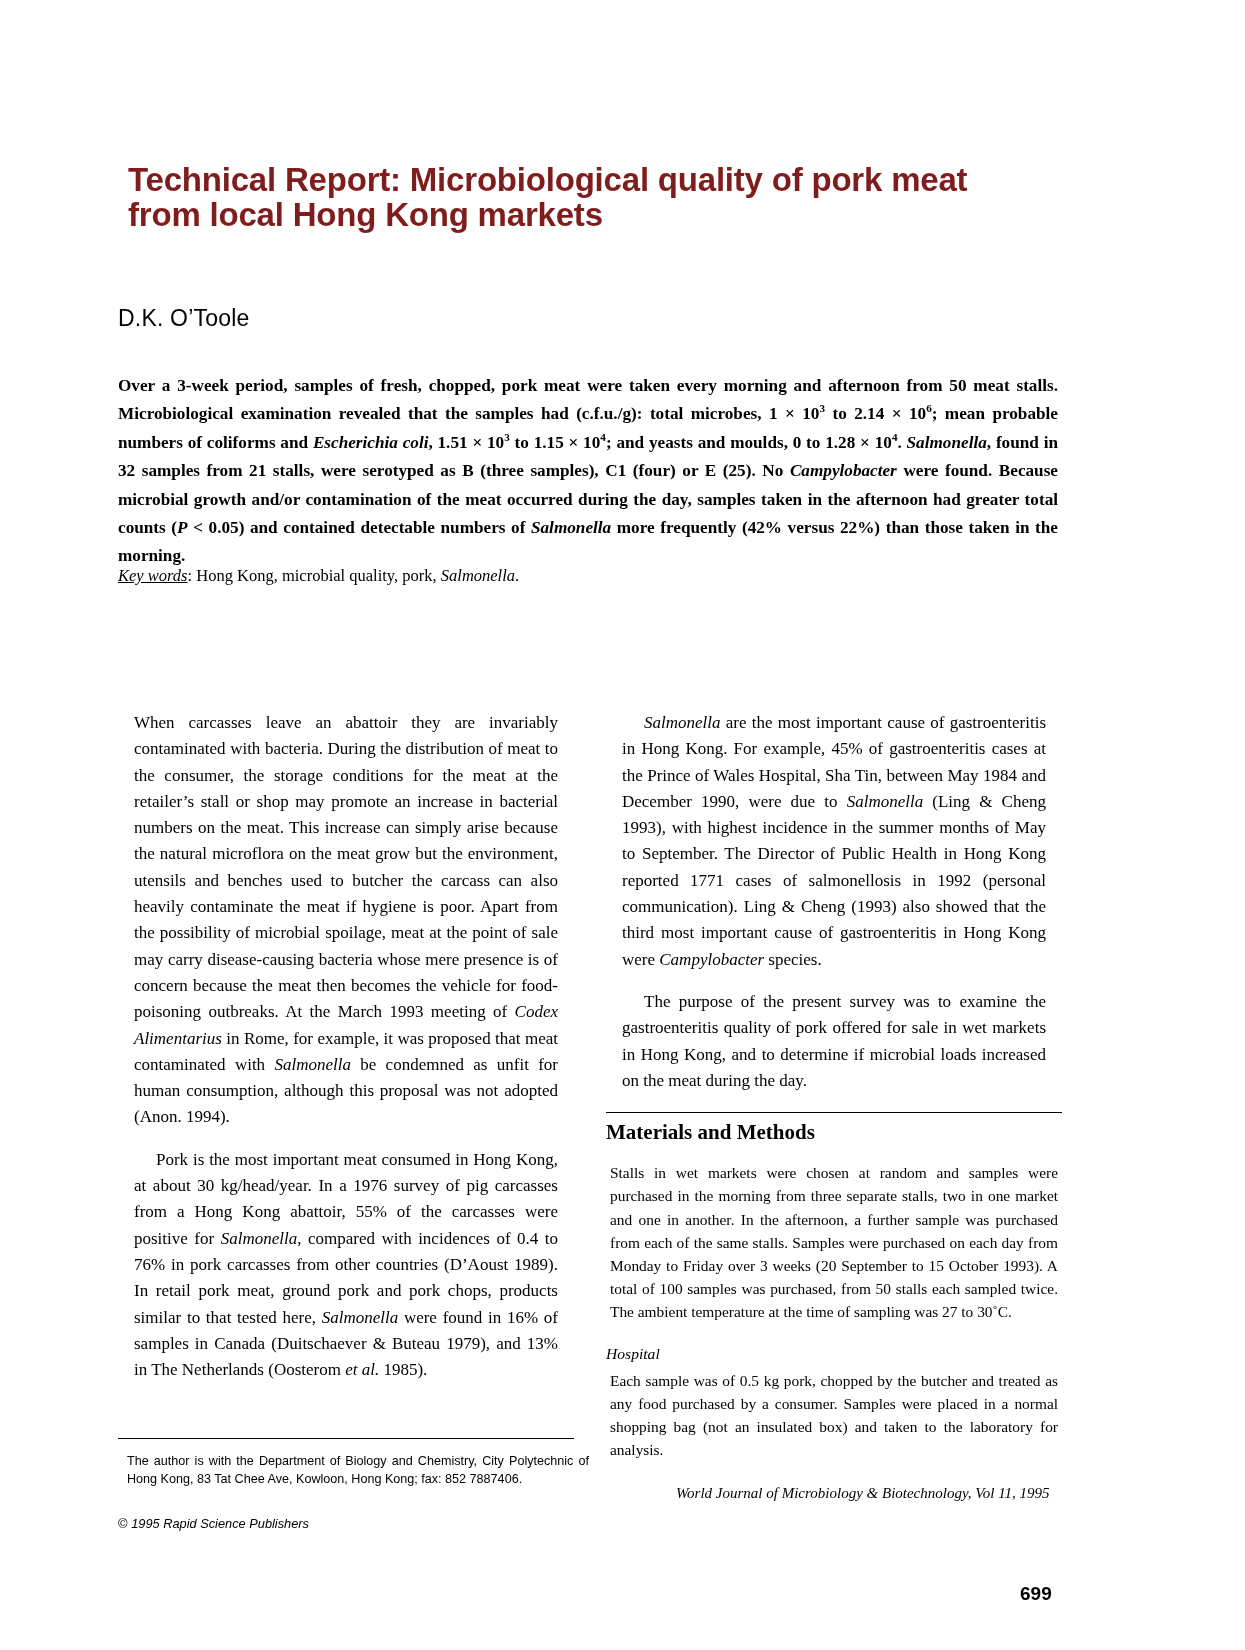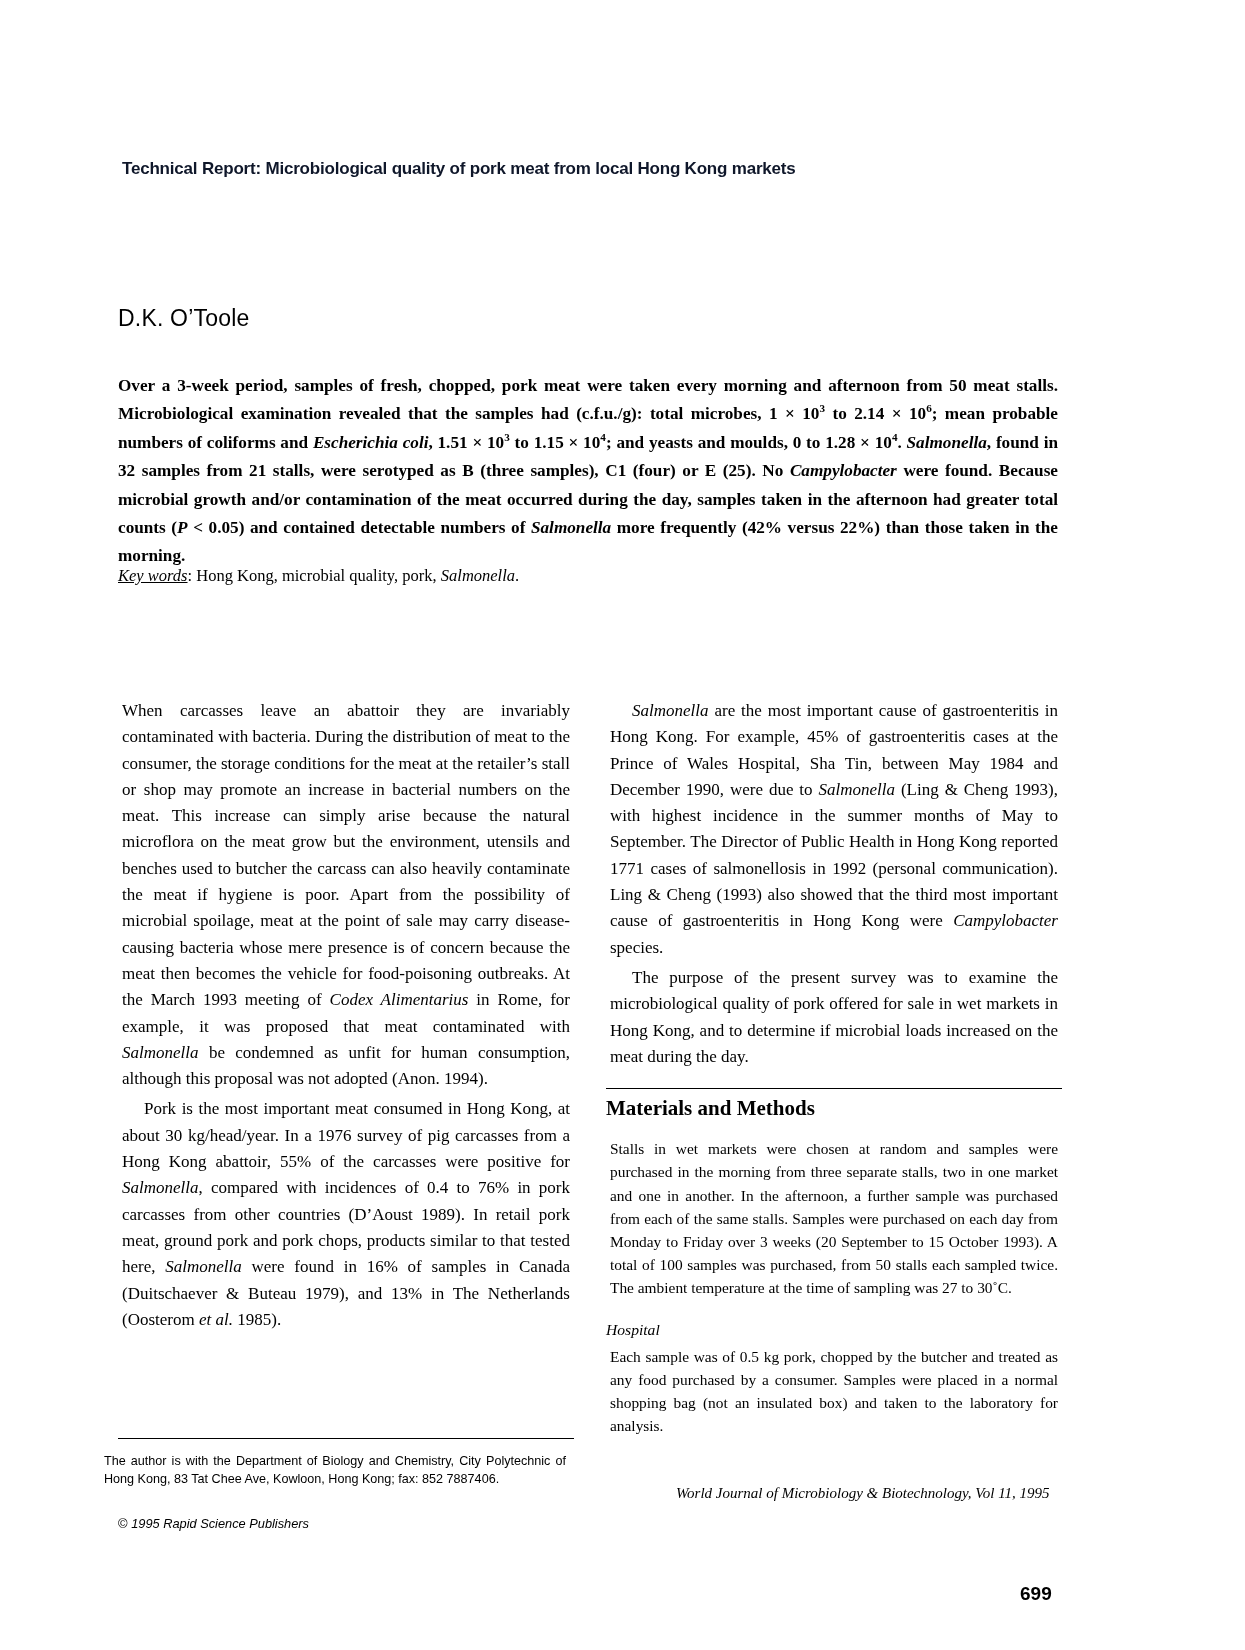--- a/index.html
+++ b/index.html
@@ -36,29 +36,29 @@
     font-style: normal;
     font-weight: bold;
   }
   .running-head .pages {
     font-style: normal;
   }
 
   
   .title {
     position: absolute;
-    left: 122px;
+    left: 128px;
     top: 140px;
     width: 880px;
     font-family: "Liberation Sans", sans-serif;
     font-weight: bold;
-    font-size: 17px;
+    font-size: 33px;
     line-height: 35px;
     letter-spacing: -0.2px;
-    color: #0f172a;
+    color: #7f1d1d;
   }
 
   
   .author {
     position: absolute;
     left: 118px;
     top: 305px;
     font-family: "Liberation Sans", sans-serif;
     font-size: 23px;
     letter-spacing: 0.2px;
@@ -107,21 +107,21 @@
     font-family: "Liberation Serif", serif;
     font-size: 17px;
     line-height: 26.3px;
     text-align: justify;
     color: #000;
   }
   .col-left { left: 118px; }
   .col-right { left: 606px; }
 
   .col p {
-    margin: 4px;
+    margin: 16px;
   }
   .col p.indent {
     text-indent: 22px;
   }
   .col i { font-style: italic; }
 
   
   .rule {
     border: 0;
     border-top: 1.6px solid #000;
@@ -156,21 +156,21 @@
   
   .footnote-rule {
     position: absolute;
     left: 118px;
     top: 1438px;
     width: 456px;
     border-top: 1.4px solid #000;
   }
   .footnote {
     position: absolute;
-    left: 104px;
+    left: 127px;
     top: 1452px;
     width: 462px;
     font-family: "Liberation Sans", sans-serif;
     font-size: 12.6px;
     line-height: 18.4px;
     text-align: justify;
     color: #000;
   }
   .copyright {
     position: absolute;
@@ -225,21 +225,21 @@
     <span class="kw-label">Key words</span><span>: Hong Kong, microbial quality, pork, </span><i>Salmonella</i><span>.</span>
   </div>
 
   <div class="col col-left">
     <p><span>When carcasses leave an abattoir they are invariably contaminated with bacteria. During the distribution of meat to the consumer, the storage conditions for the meat at the retailer’s stall or shop may promote an increase in bacterial numbers on the meat. This increase can simply arise because the natural microflora on the meat grow but the environment, utensils and benches used to butcher the carcass can also heavily contaminate the meat if hygiene is poor. Apart from the possibility of microbial spoilage, meat at the point of sale may carry disease-causing bacteria whose mere presence is of concern because the meat then becomes the vehicle for food-poisoning outbreaks. At the March 1993 meeting of </span><i>Codex Alimentarius</i><span> in Rome, for example, it was proposed that meat contaminated with </span><i>Salmonella</i><span> be condemned as unfit for human consumption, although this proposal was not adopted (Anon. 1994).</span></p>
     <p class="indent"><span>Pork is the most important meat consumed in Hong Kong, at about 30 kg/head/year. In a 1976 survey of pig carcasses from a Hong Kong abattoir, 55% of the carcasses were positive for </span><i>Salmonella</i><span>, compared with incidences of 0.4 to 76% in pork carcasses from other countries (D’Aoust 1989). In retail pork meat, ground pork and pork chops, products similar to that tested here, </span><i>Salmonella</i><span> were found in 16% of samples in Canada (Duitschaever &amp; Buteau 1979), and 13% in The Netherlands (Oosterom </span><i>et al.</i><span> 1985).</span></p>
   </div>
 
   <div class="col col-right">
     <p class="indent"><i>Salmonella</i><span> are the most important cause of gastroenteritis in Hong Kong. For example, 45% of gastroenteritis cases at the Prince of Wales Hospital, Sha Tin, between May 1984 and December 1990, were due to </span><i>Salmonella</i><span> (Ling &amp; Cheng 1993), with highest incidence in the summer months of May to September. The Director of Public Health in Hong Kong reported 1771 cases of salmonellosis in 1992 (personal communication). Ling &amp; Cheng (1993) also showed that the third most important cause of gastroenteritis in Hong Kong were </span><i>Campylobacter</i><span> species.</span></p>
-    <p class="indent">The purpose of the present survey was to examine the microbiological quality of pork offered for sale in wet markets in Hong Kong, and to determine if microbial loads increased on the meat during the day.</p>
+    <p class="indent">The purpose of the present survey was to examine the gastroenteritis quality of pork offered for sale in wet markets in Hong Kong, and to determine if microbial loads increased on the meat during the day.</p>
 
     <div class="sec-rule-wrap">
       <hr class="rule">
     </div>
 
     <h2 class="section-head">Materials and Methods</h2>
 
     <div class="methods-body">
       <p>Stalls in wet markets were chosen at random and samples were purchased in the morning from three separate stalls, two in one market and one in another. In the afternoon, a further sample was purchased from each of the same stalls. Samples were purchased on each day from Monday to Friday over 3 weeks (20 September to 15 October 1993). A total of 100 samples was purchased, from 50 stalls each sampled twice. The ambient temperature at the time of sampling was 27 to 30˚C.</p>
       <div class="sub-head">Hospital</div>

